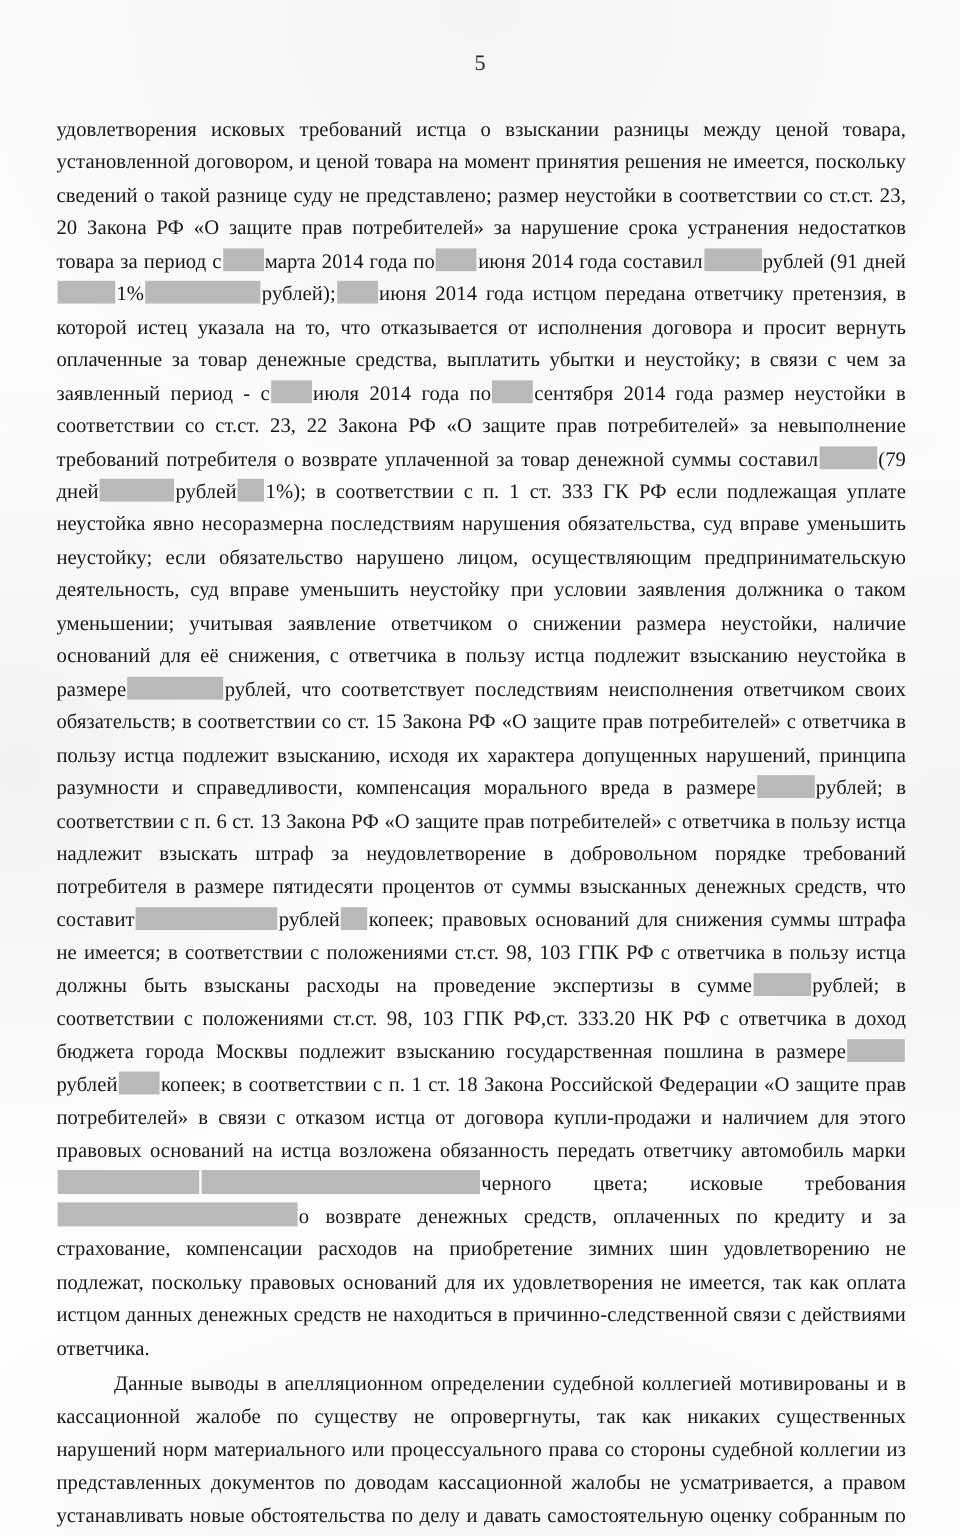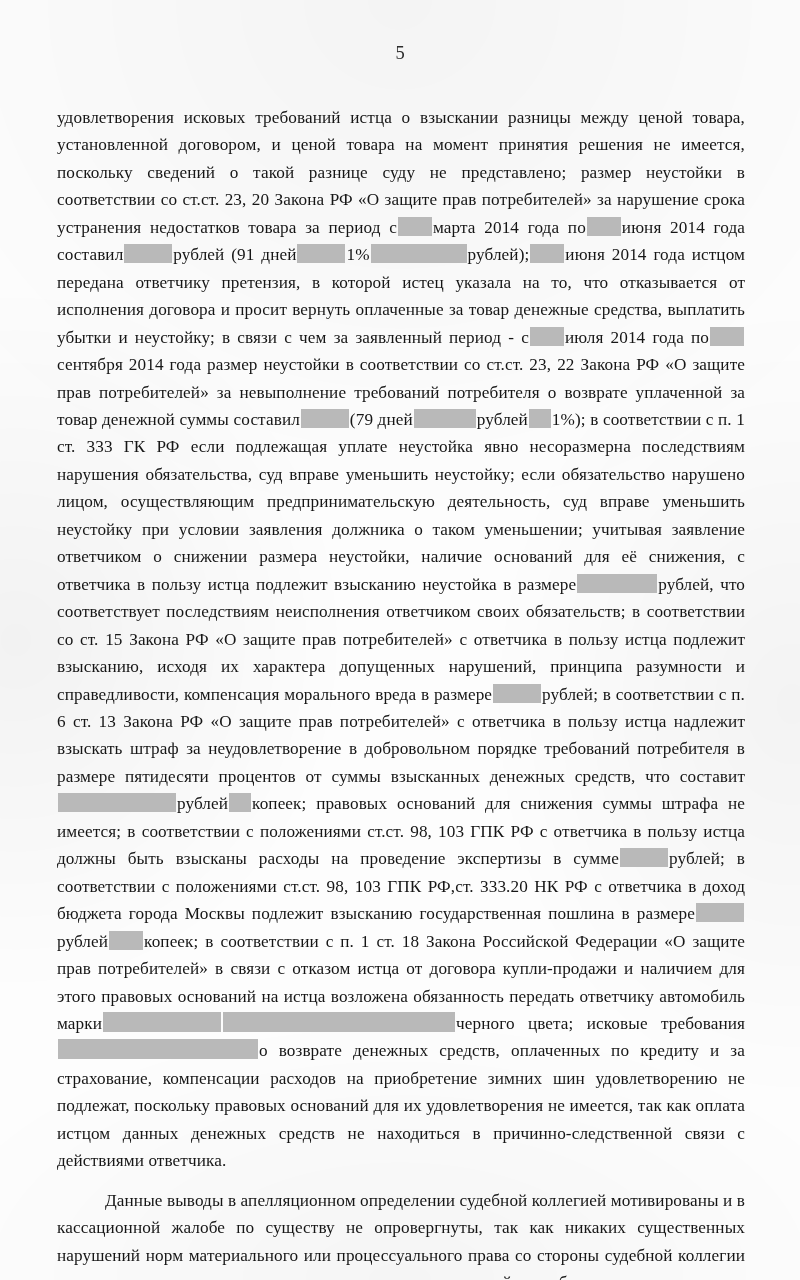--- a/index.html
+++ b/index.html
@@ -58,21 +58,21 @@
     width: 712px;
     font-size: 17.2px;
     line-height: 27.45px;
     text-align: justify;
     text-justify: inter-word;
     color: #161616;
     letter-spacing: 0.1px;
   }
 
   .body-text p {
-    margin: 12px;
+    margin: 2px;
   }
   .body-text p.indent {
     text-indent: 48px;
   }
 
   
   .redaction {
     display: inline-block;
     vertical-align: -3px;
     height: 19px;

